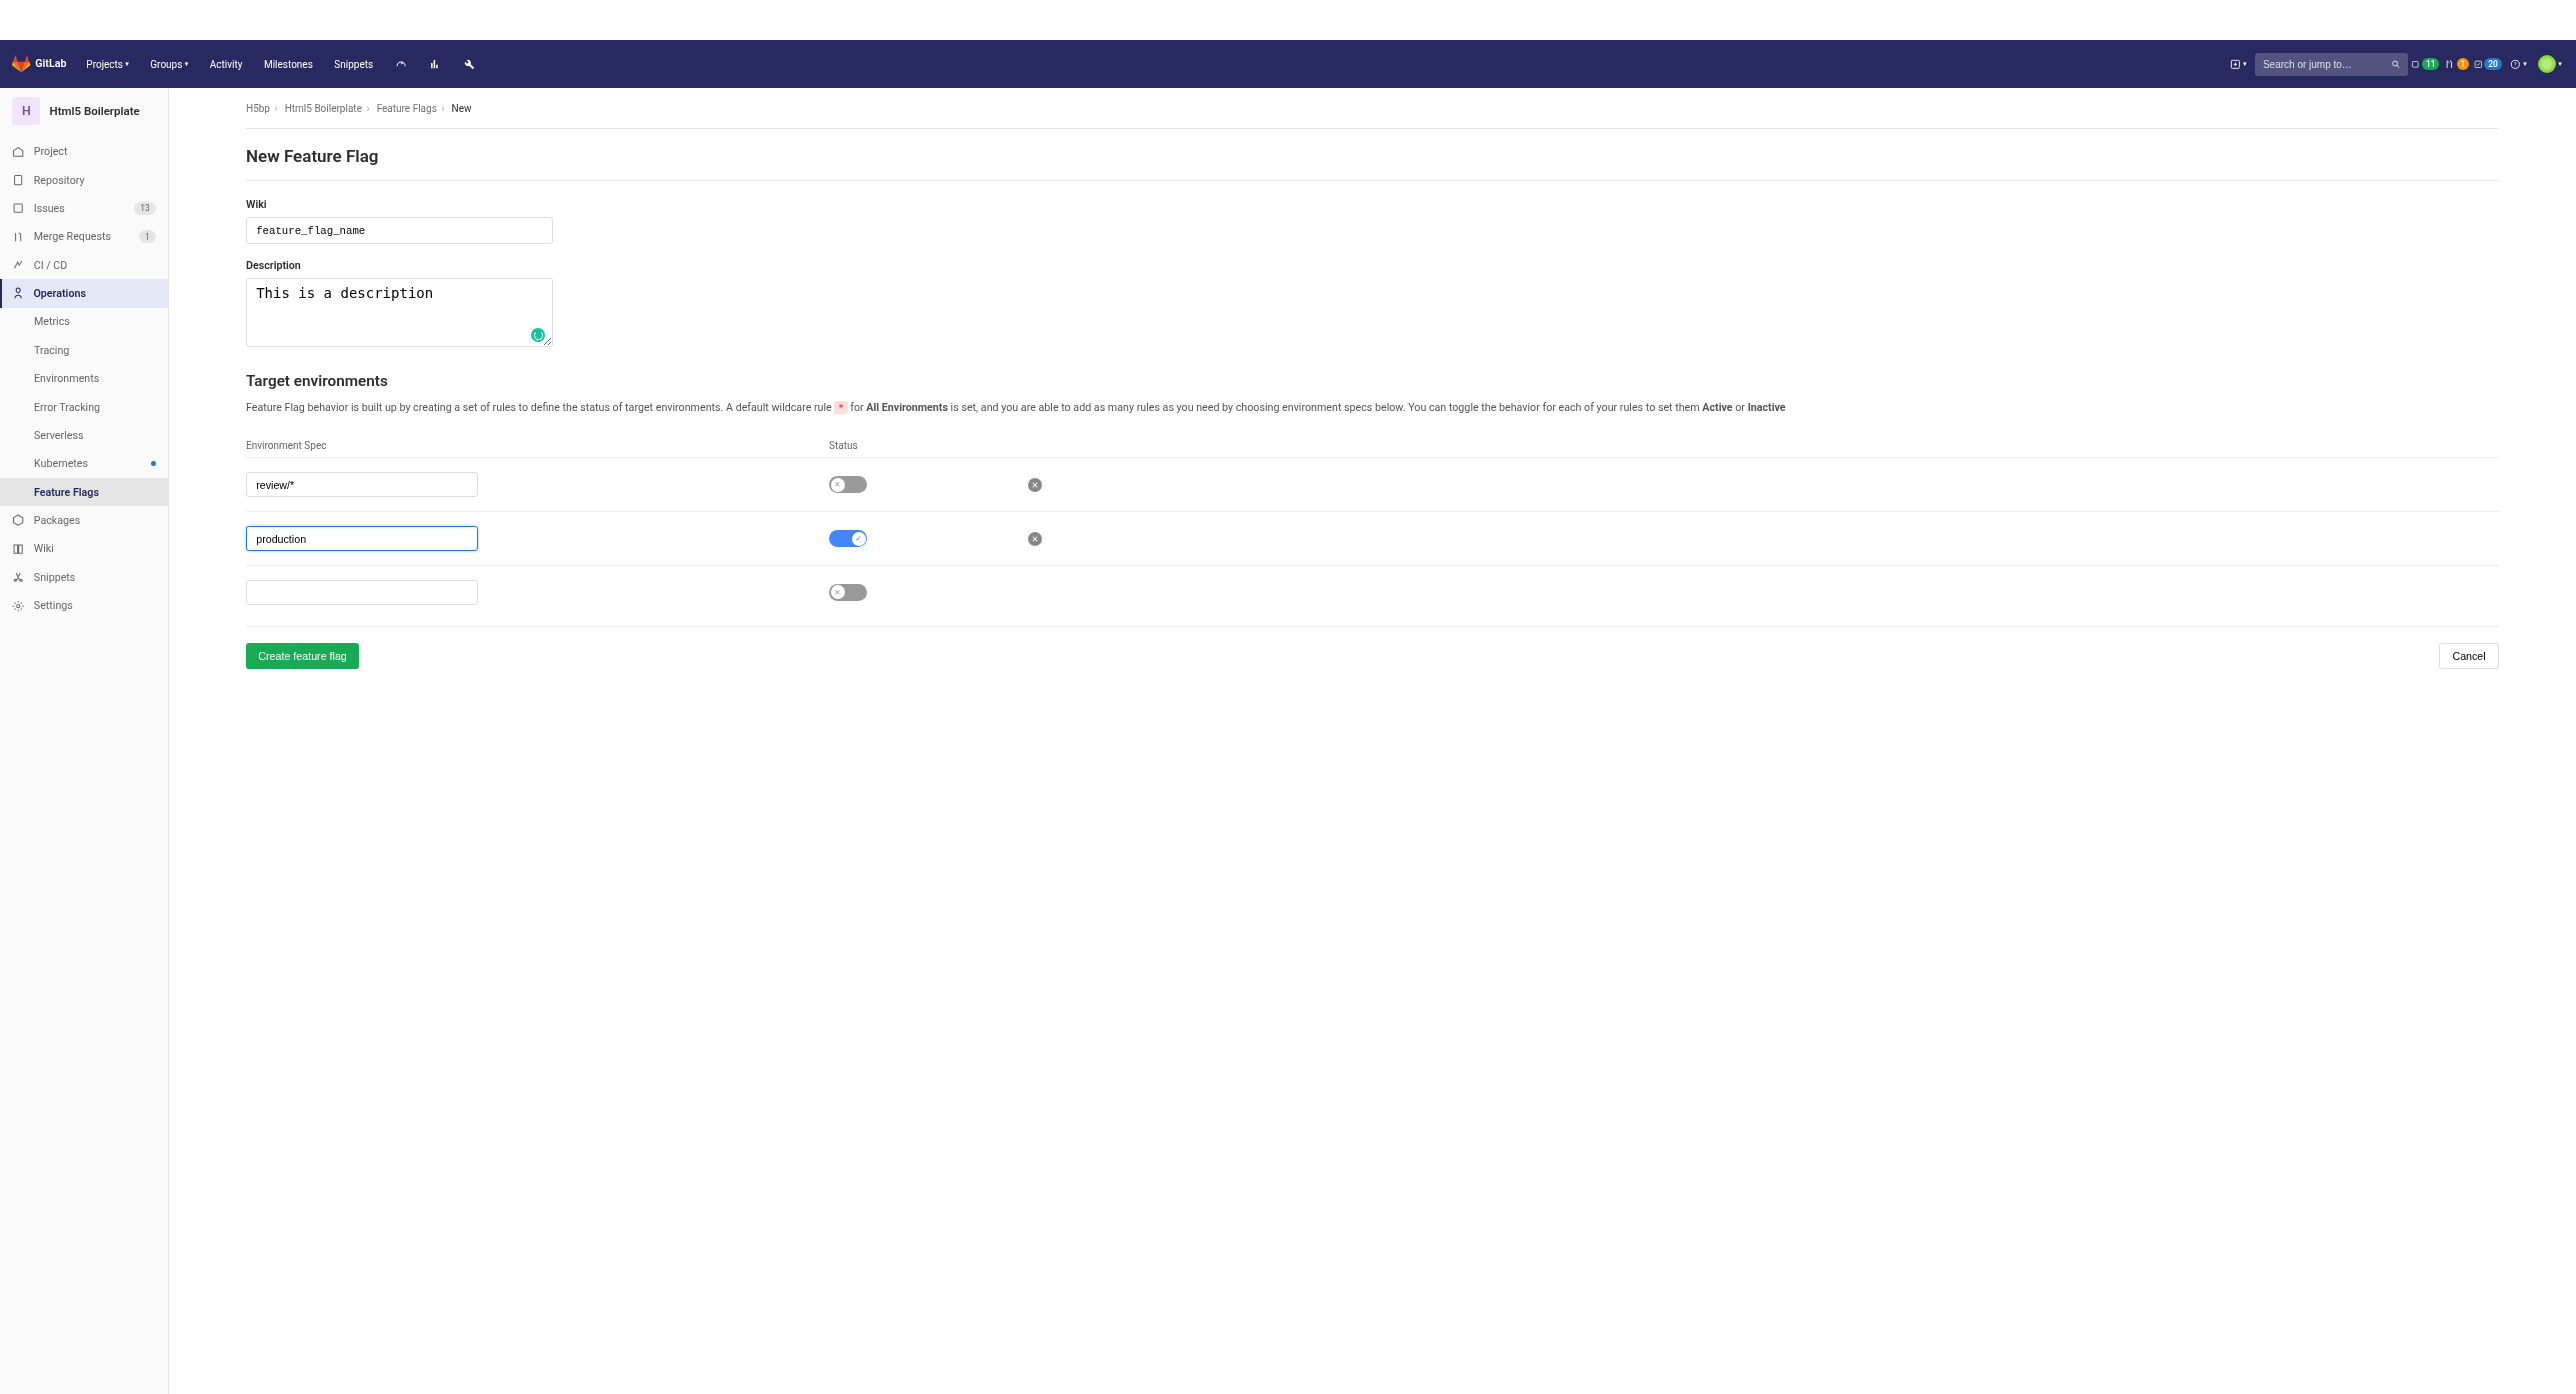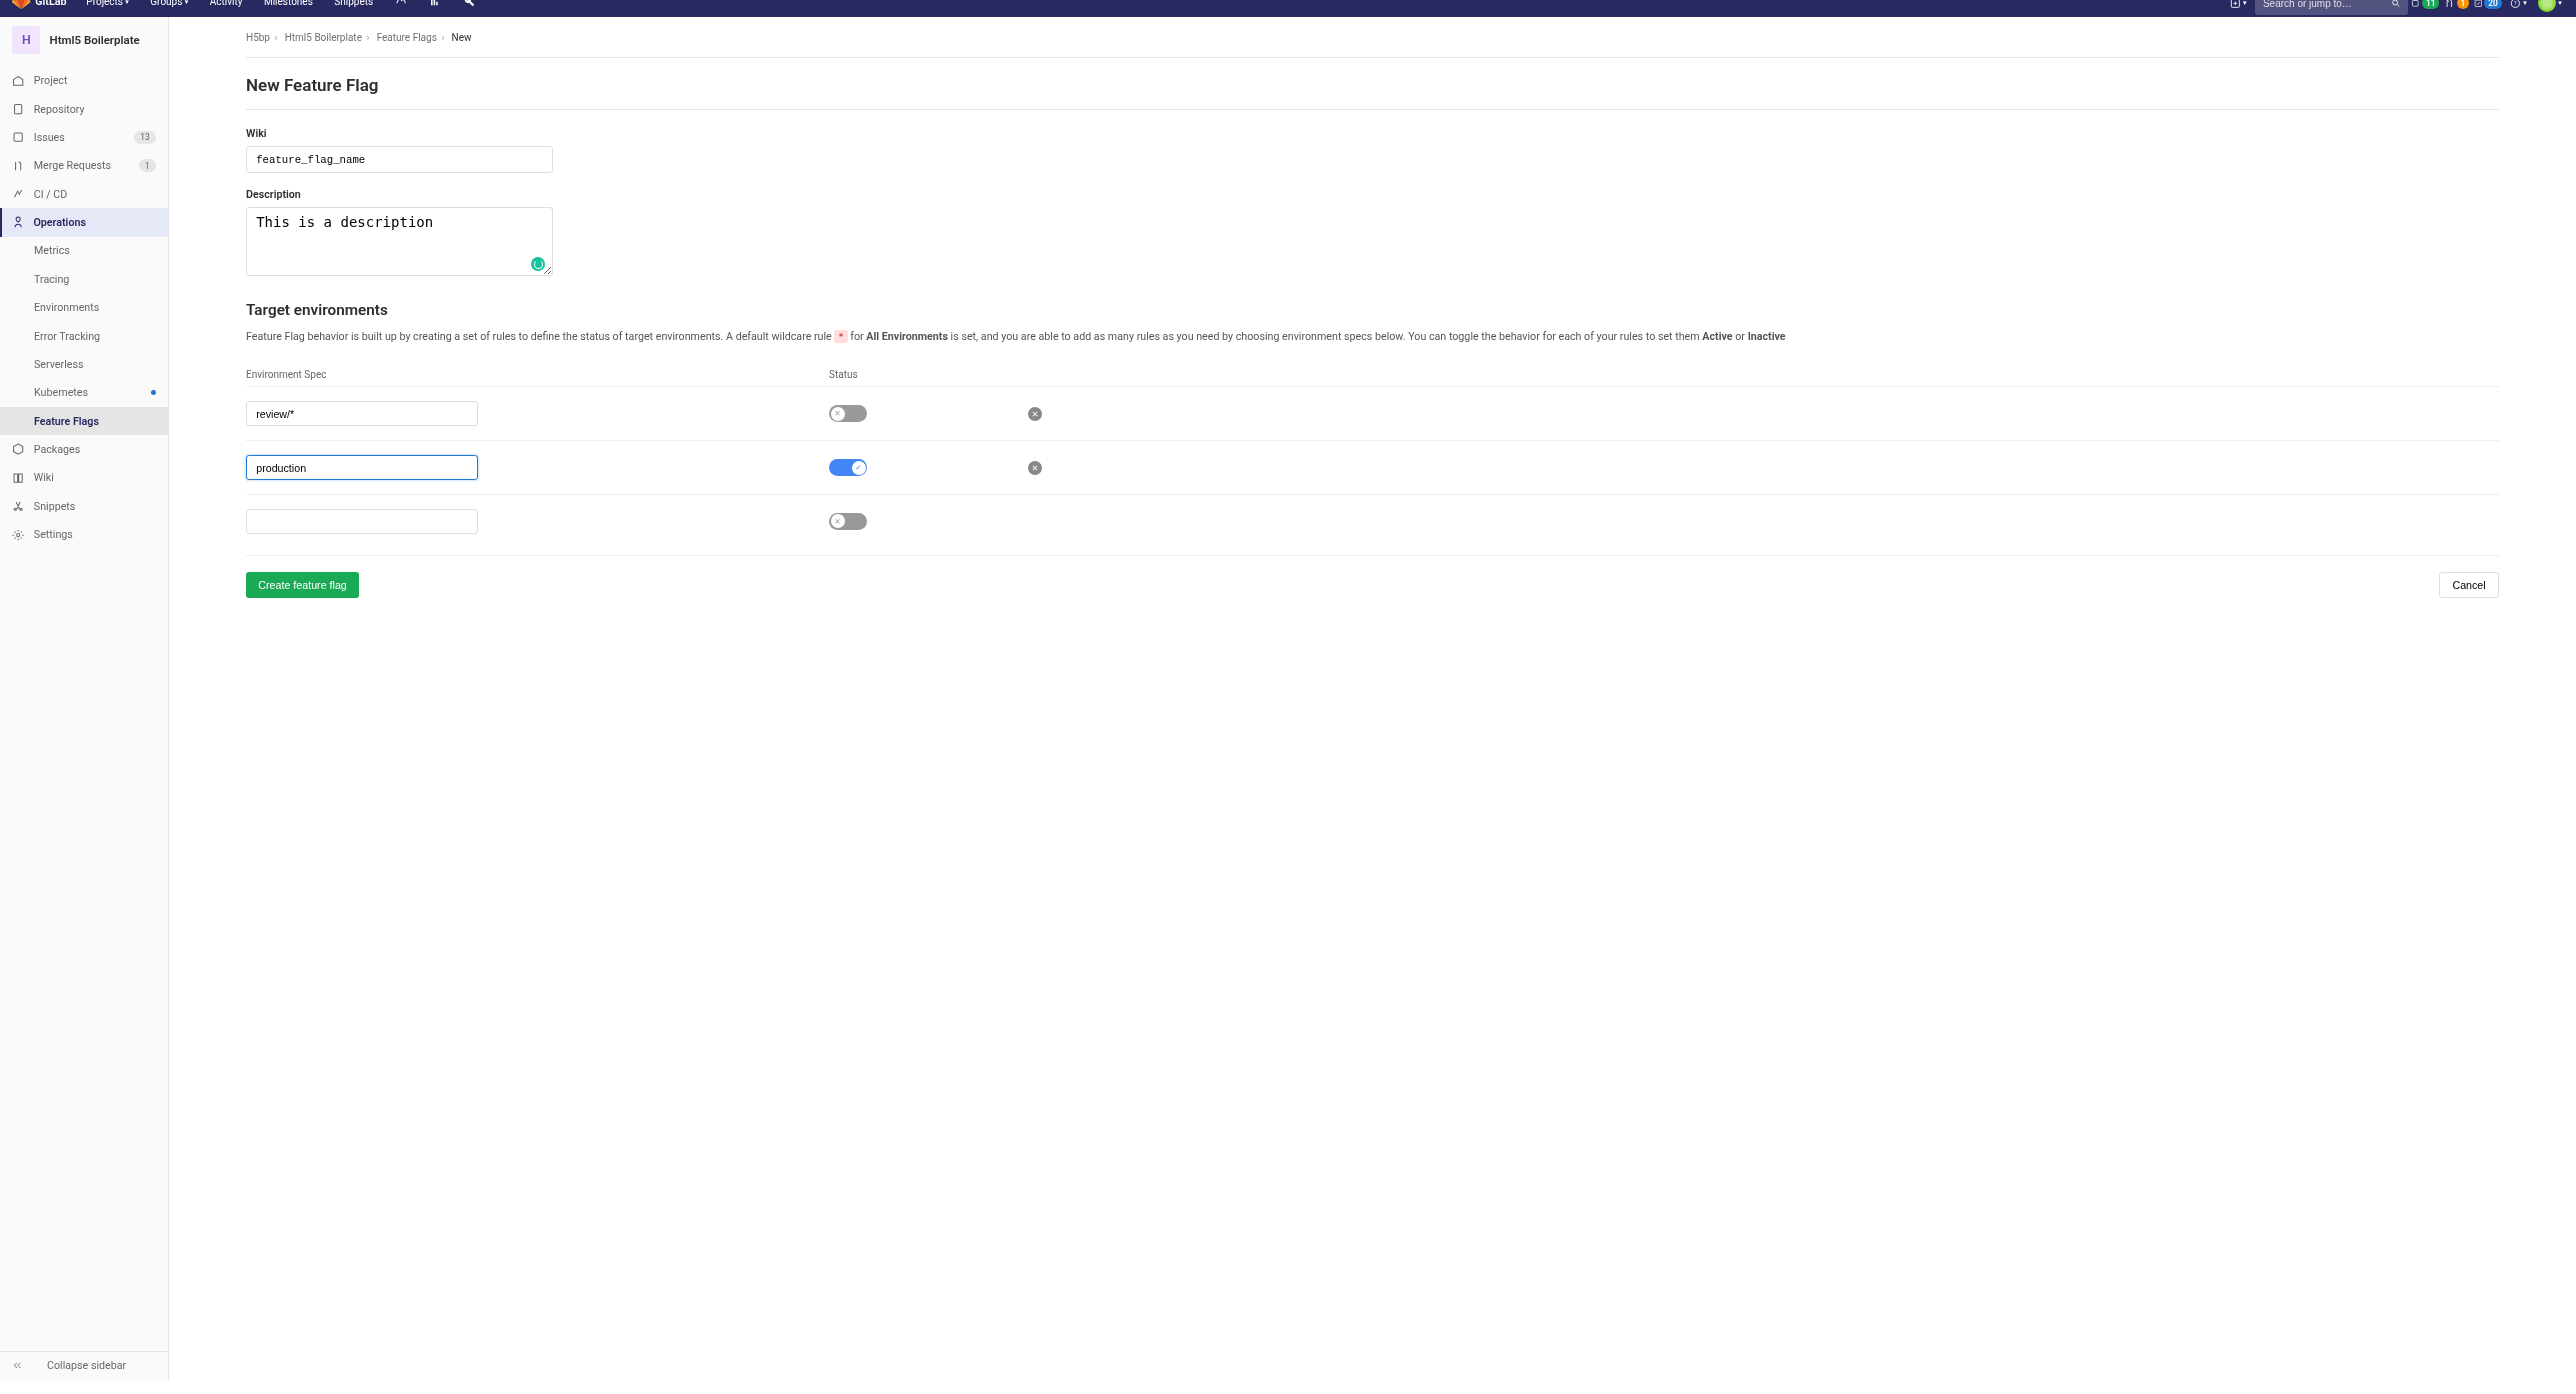--- a/index.html
+++ b/index.html
@@ -1,19 +1,19 @@
 <!DOCTYPE html>
 <html style="font-size:12.3px"><head>
 <meta charset="utf-8">
 <style>
 * { box-sizing: border-box; margin: 0; padding: 0; }
 body { font-family: -apple-system, BlinkMacSystemFont, "Segoe UI", Roboto, sans-serif; font-size: 10.7px; color: #2e2e2e; background: #fff; }
 
 
-.header { background: #292961; height: 17px; display: flex; align-items: flex-end; padding: 0 12.3px; color: #fff; }
+.header { background: #292961; height: 48px; display: flex; align-items: center; padding: 0 12.3px; color: #fff; margin-top: 40px; }
 .header-left { display: flex; align-items: center; gap: 6.1px; flex: 1; }
 .logo { display: flex; align-items: center; gap: 4.6px; font-weight: 600; margin-right: 6.1px; }
 .logo-icon { width: 18.4px; height: 18.4px; }
 .header-item { padding: 0 7.7px; height: 31px; display: flex; align-items: center; cursor: pointer; font-size: 10px; }
 .header-right { display: flex; align-items: center; gap: 3.1px; }
 .header-icon { width: 28px; height: 28px; display: flex; align-items: center; justify-content: center; cursor: pointer; border-radius: 3.1px; }
 .search-box { background: rgba(255,255,255,0.2); border-radius: 3px; padding: 0 7.7px; height: 23px; width: 153px; display: flex; align-items: center; }
 .search-box input { background: transparent; border: none; outline: none; color: #fff; width: 100%; font-size: 10px; }
 .search-box input::placeholder { color: rgba(255,255,255,0.8); }
 .badge-green { background: #1aaa55; color: #fff; font-size: 8.4px; padding: 0.8px 3.8px; border-radius: 6.1px; margin-left: 2.3px; font-weight: 600; }

